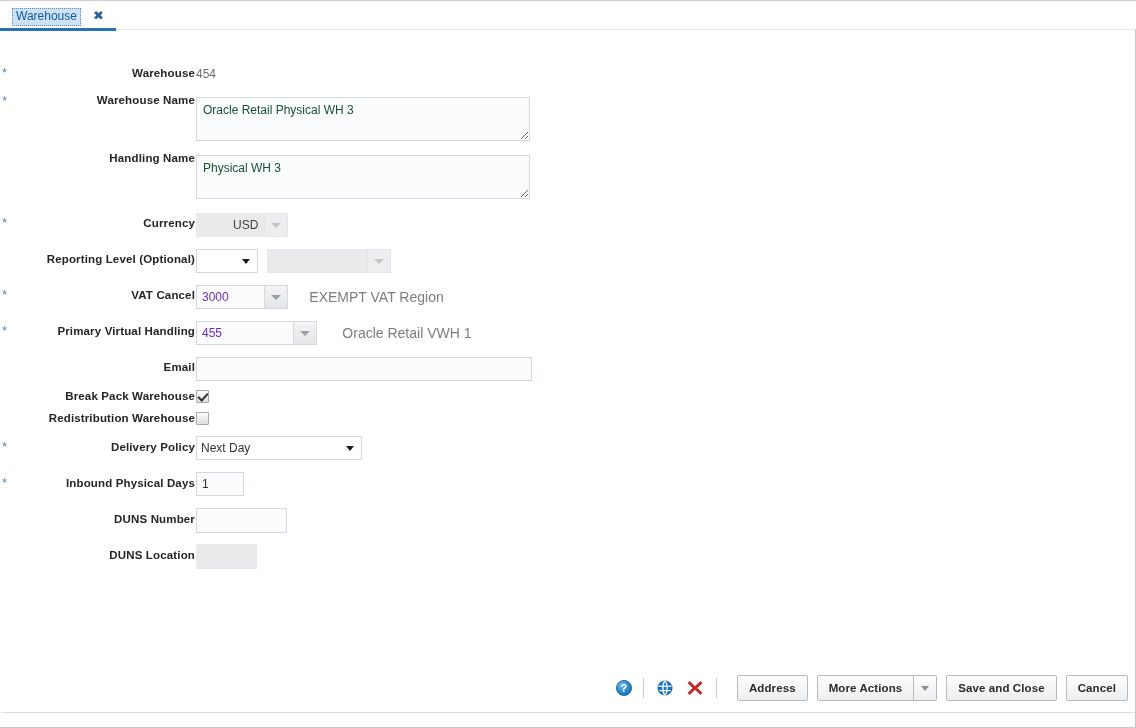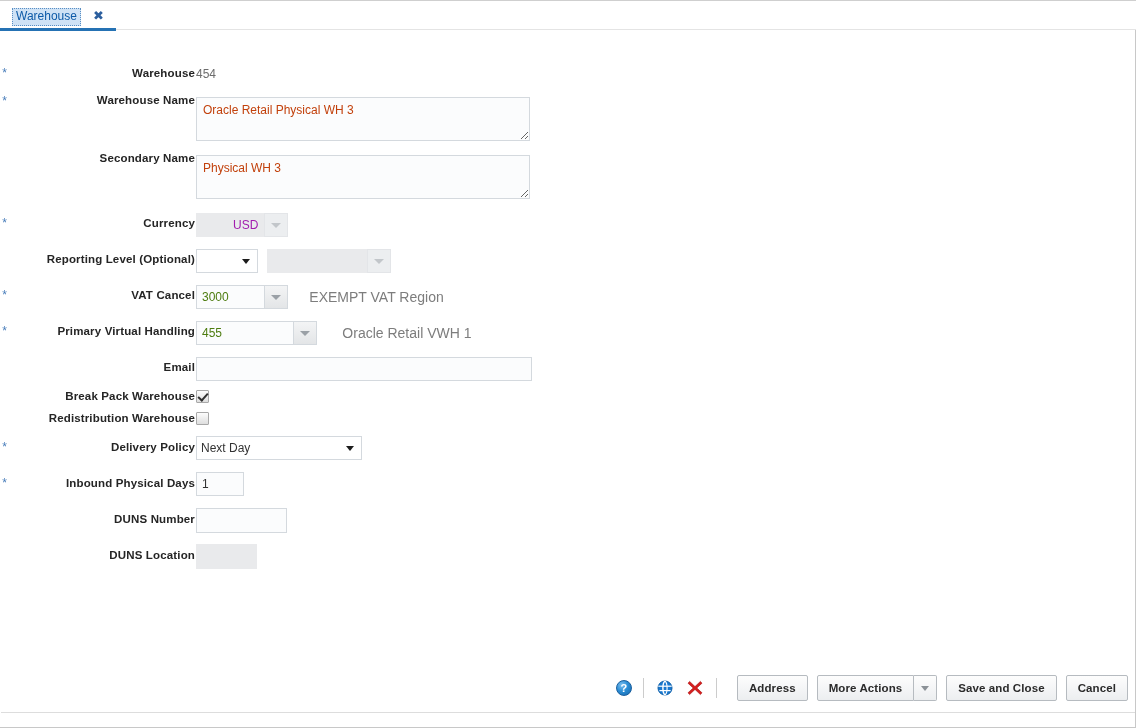--- a/index.html
+++ b/index.html
@@ -156,42 +156,42 @@
     border: 1px solid #e9eaec;
     color: #909090;
   }
 
   textarea.ta {
     box-sizing: border-box;
     border: 1px solid #d4d9de;
     background: #fbfcfd;
     font-family: "Liberation Sans", sans-serif;
     font-size: 12px;
-    color: #c2410c;
+    color: #14532d;
     padding: 5px 6px;
     resize: vertical;
     outline: none;
     line-height: 15px;
   }
 
   
   .lov {
     position: relative;
     display: inline-block;
     vertical-align: top;
     height: 24px;
   }
   .lov > input {
     box-sizing: border-box;
     border: 1px solid #d4d9de;
     border-right: none;
     background: #fbfcfd;
     font-family: "Liberation Sans", sans-serif;
     font-size: 12px;
-    color: #4d7c0f;
+    color: #6d28d9;
     padding: 0 5px;
     height: 24px;
     outline: none;
     float: left;
   }
   .lov > .lov-btn {
     box-sizing: border-box;
     float: left;
     width: 24px;
     height: 24px;
@@ -207,21 +207,21 @@
     top: 50%;
     margin-left: -5px;
     margin-top: -2px;
     border-left: 5px solid transparent;
     border-right: 5px solid transparent;
     border-top: 5px solid #9aa0a6;
   }
   .lov.disabled > input {
     background: #e9eaec;
     border-color: #e9eaec;
-    color: #a21caf;
+    color: #404040;
     padding-left: 36px;
   }
   .lov.disabled > .lov-btn {
     background: #eceef0;
     border-color: #e3e5e8;
   }
   .lov.disabled > .lov-btn::after { border-top-color: #c2c6ca; }
 
   
   select.sel {
@@ -418,21 +418,21 @@
         <span class="req-star" style="right:188px;top:0px;">*</span>
         <span class="field-label">Warehouse Name</span>
       </div>
       <div class="field-ctl" style="top:3px;">
         <textarea class="ta" style="width: 334px; height: 44px;">Oracle Retail Physical WH 3</textarea>
       </div>
     </div>
 
     <div class="field-row" style="top:123px;">
       <div class="lbl-wrap">
-        <span class="field-label">Secondary Name</span>
+        <span class="field-label">Handling Name</span>
       </div>
       <div class="field-ctl" style="top:3px;">
         <textarea class="ta" style="width: 334px; height: 44px;">Physical WH 3</textarea>
       </div>
     </div>
 
     <div class="field-row" style="top:188px;">
       <div class="lbl-wrap">
         <span class="req-star" style="right:188px;top:-1px;">*</span>
         <span class="field-label">Currency</span>

